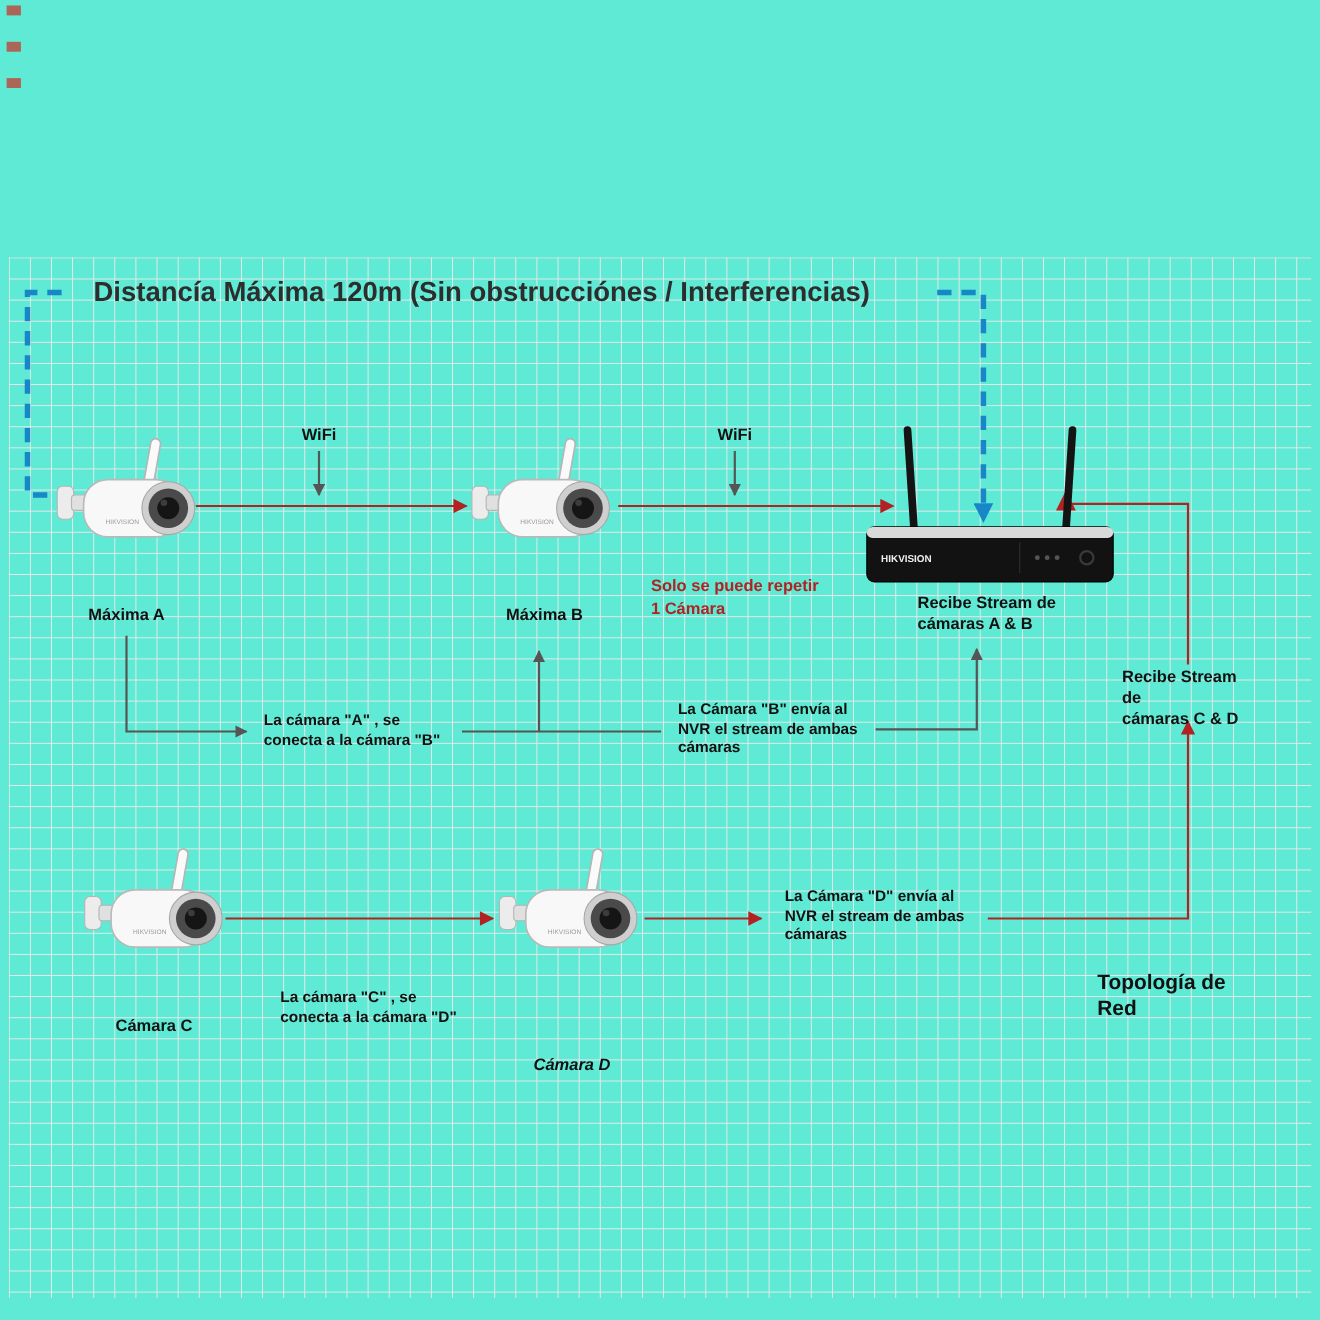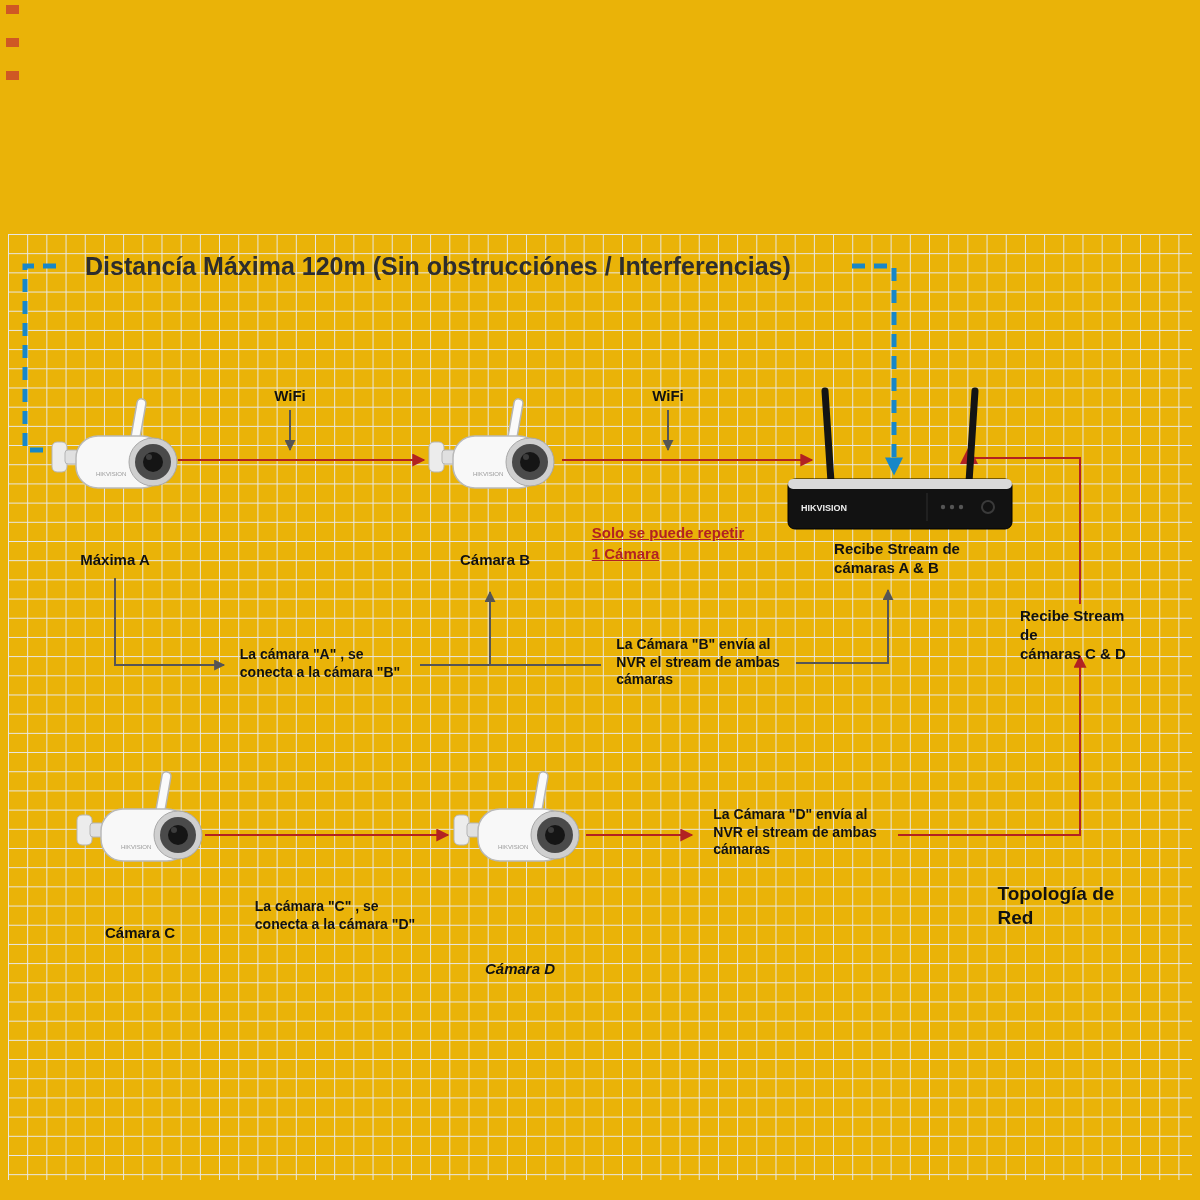--- a/index.html
+++ b/index.html
@@ -1,28 +1,28 @@
 <!DOCTYPE html>
 <html><head>
 <meta charset="utf-8">
 <style>
   html,body{margin:0;padding:0;background:#ffffff;}
-  .canvas{position:relative;width:1200px;height:1200px;background:#eab308;overflow:hidden;
+  .canvas{position:relative;width:1200px;height:1200px;background:#5eead4;overflow:hidden;
           font-family:"Liberation Sans",sans-serif;}
   .grid-bg{position:absolute;left:8px;top:234px;width:1184px;height:946px;
     background-image:
       linear-gradient(to right,#e8e8e8 1px,transparent 1px),
       linear-gradient(to bottom,#e8e8e8 1px,transparent 1px);
     background-size:19.2px 19.2px;}
   .overlay{position:absolute;left:0;top:0;pointer-events:none;}
   .title{position:absolute;left:85px;top:252px;font-size:25px;font-weight:bold;
          color:#2d2d2d;white-space:nowrap;}
   .txt{position:absolute;transform:translateX(-50%);white-space:pre-line;text-align:left;
        color:#111;font-weight:bold;line-height:1.25;}
-  .red-note{color:#b22222;text-decoration:underline;}
+  .red-note{color:#b22222;}
   .camera,.nvr{position:absolute;}
   .edge-mark{position:absolute;left:6px;width:13px;height:9px;background:#c63a2e;opacity:.75;}
 </style>
 </head>
 <body>
 
 <div class="canvas">
 
   <div class="grid-bg"></div>
 
@@ -128,21 +128,21 @@
     <circle cx="158" cy="122" r="2.2" fill="#555"></circle>
     <circle cx="167" cy="122" r="2.2" fill="#555"></circle>
     <circle cx="176" cy="122" r="2.2" fill="#555"></circle>
     <circle cx="203" cy="122" r="6" fill="none" stroke="#3a3a3a" stroke-width="2"></circle>
   </svg>
 
   <div class="txt" style="left:290px;top:387px;font-size:15px;">WiFi</div>
   <div class="txt" style="left:668px;top:387px;font-size:15px;">WiFi</div>
 
   <div class="txt" style="left:115px;top:551px;font-size:15px;">Máxima A</div>
-  <div class="txt" style="left:495px;top:551px;font-size:15px;">Cámara B</div>
+  <div class="txt" style="left:495px;top:551px;font-size:15px;">Máxima B</div>
   <div class="txt" style="left:140px;top:924px;font-size:15px;">Cámara C</div>
   <div class="txt" style="left:520px;top:960px;font-size:15px;font-style:italic;">Cámara D</div>
 
   <div class="txt red-note" style="left:668px;top:522px;font-size:15px;line-height:1.4;">Solo se puede repetir
 1 Cámara</div>
 
   <div class="txt" style="left:897px;top:540px;font-size:15px;">Recibe Stream de
 cámaras A &amp; B</div>
   <div class="txt" style="left:1080px;top:607px;font-size:15px;">Recibe Stream de
 cámaras C &amp; D</div>

